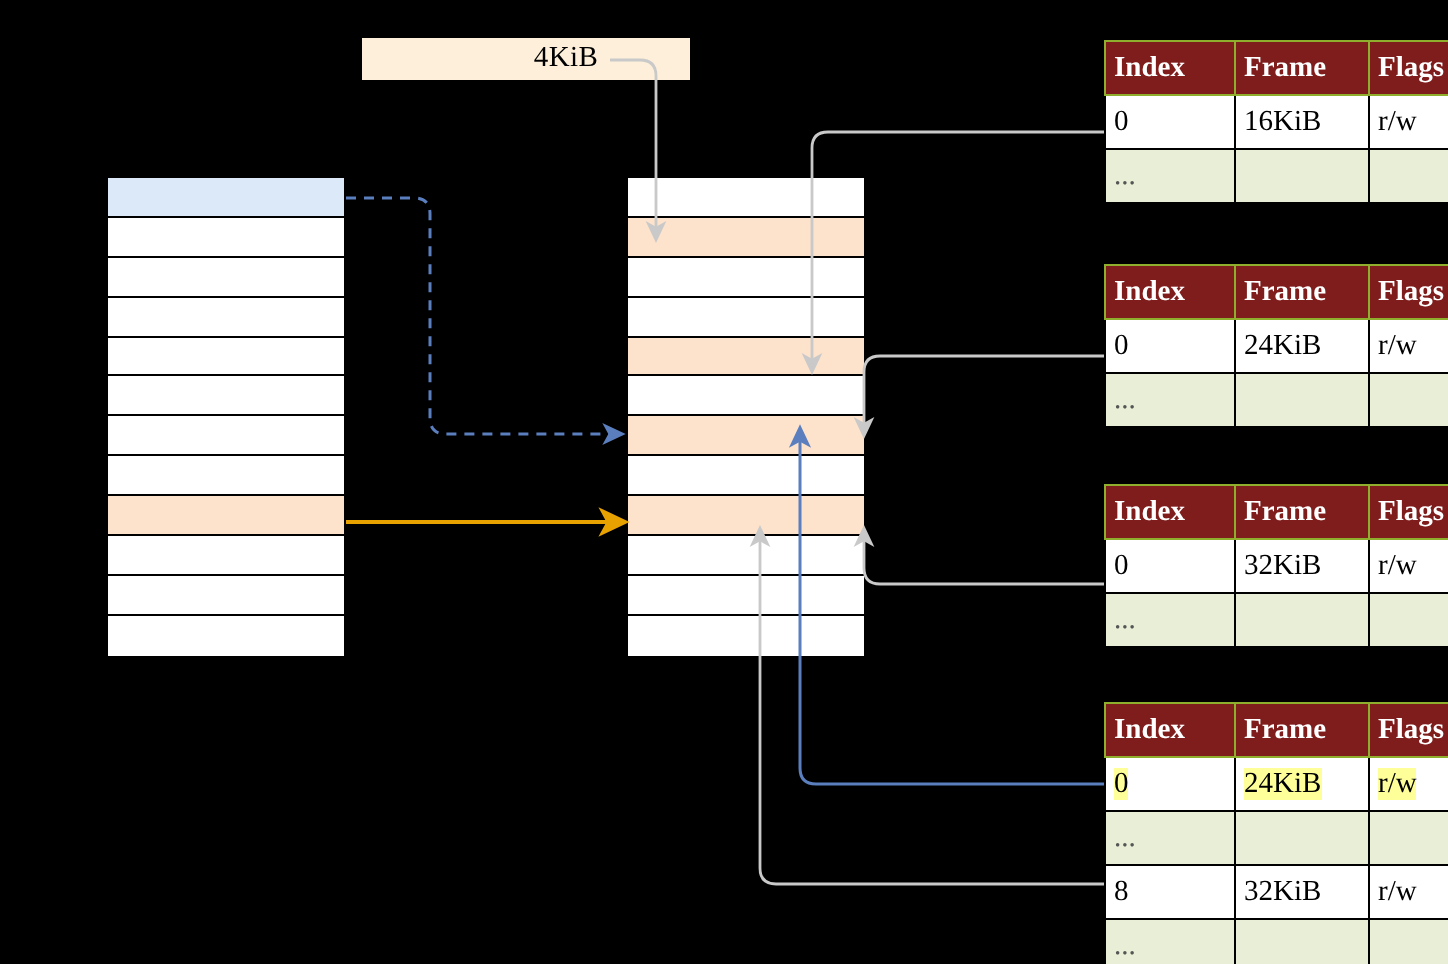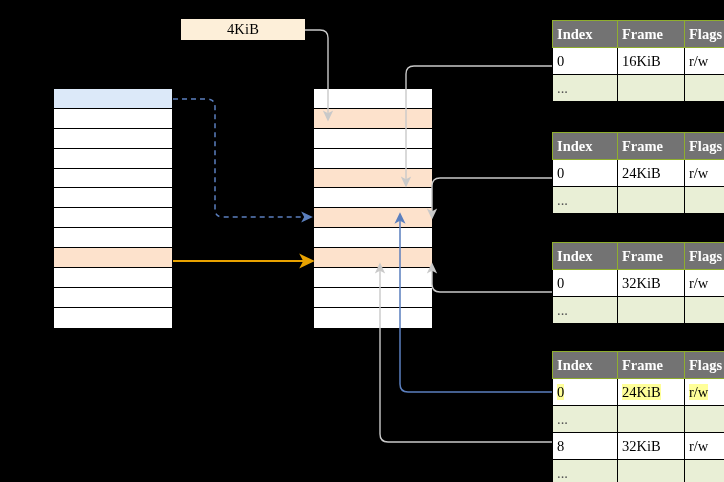--- a/index.html
+++ b/index.html
@@ -18,37 +18,37 @@
   .sizelabel{position:absolute;background:#fdefd9;color:#000;
              display:flex;align-items:center;justify-content:center;
              font-size:14.5px;letter-spacing:.2px;}
 
   
   .ptable{position:absolute;border-collapse:collapse;table-layout:fixed;
           border:1px solid #000;}
   .ptable td,.ptable th{border:1px solid #000;height:26px;padding:0 4px;
           font-size:14.5px;color:#000;background:#ffffff;text-align:left;
           vertical-align:middle;overflow:hidden;white-space:nowrap;}
-  .ptable th{background:#737373;color:#ffffff;font-weight:bold;
+  .ptable th{background:#7f1d1d;color:#ffffff;font-weight:bold;
           border-color:#8fae2e;}
   .ptable td.ell{background:#e9efd6;color:#555;}
   .ptable td.hi > span{background:#ffff99;}
   .c-index{width:56px;}
   .c-frame{width:58px;}
   .c-flags{width:50px;}
 
   svg.wires{position:absolute;left:0;top:0;width:724px;height:482px;
             pointer-events:none;}
 </style>
 </head>
 <body>
 
 <div id="stage">
 
-  <div class="sizelabel" style="left:181px;top:19px;width:124px;height:21px;">4KiB</div>
+  <div class="sizelabel" style="left:181px;top:19px;width:124px;height:21px;padding-left:40px;">4KiB</div>
 
   <div class="memcol" style="left:53px;top:88px;width:120px;height:242px;">
       <div class="memrow blue" style="height: 19.9px;"></div>
       <div class="memrow" style="height: 19.9px;"></div>
       <div class="memrow" style="height: 19.9px;"></div>
       <div class="memrow" style="height: 19.9px;"></div>
       <div class="memrow" style="height: 19.9px;"></div>
       <div class="memrow" style="height: 19.9px;"></div>
       <div class="memrow" style="height: 19.9px;"></div>
       <div class="memrow" style="height: 19.9px;"></div>

